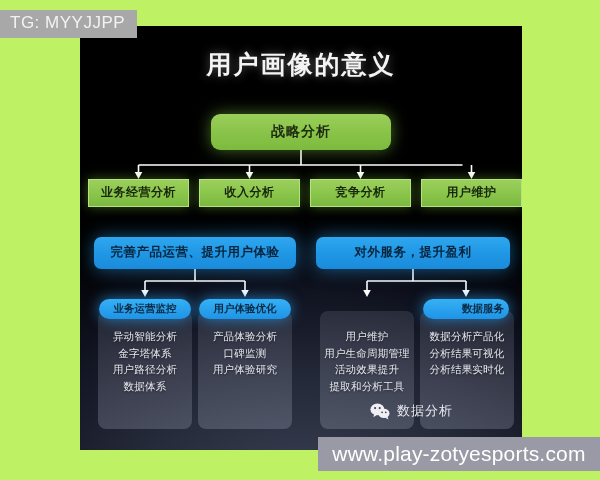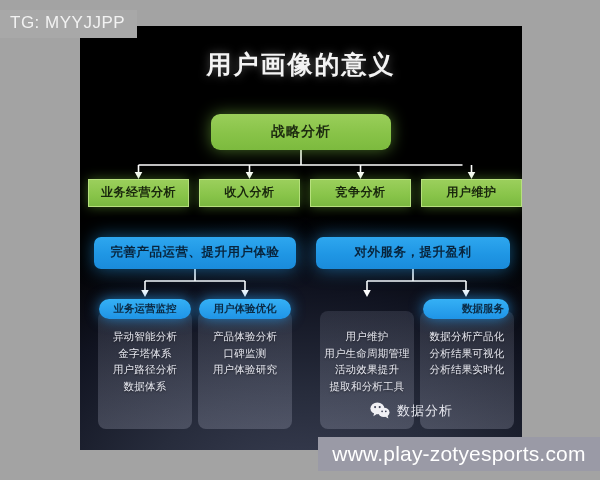--- a/index.html
+++ b/index.html
@@ -2,21 +2,21 @@
 <html><head>
 <meta charset="utf-8">
 <style>
   * { box-sizing: border-box; margin: 0; padding: 0; }
   html, body {
     width: 600px; height: 480px;
     background: #ffffff;
     font-family: "Liberation Sans", "DejaVu Sans", sans-serif;
     overflow: hidden;
   }
-  #root { position: relative; width: 600px; height: 480px; background: #a3a3a3; }
+  #root { position: relative; width: 600px; height: 480px; background: #bef264; }
 
   
   .tg-watermark {
     position: absolute; left: 0; top: 10px;
     background: #a8a8a8; color: #f2f2f2;
     font-size: 17px; letter-spacing: .5px;
     padding: 3px 12px 5px 10px;
     z-index: 40;
   }
 
@@ -107,21 +107,21 @@
   .ll-2 { left: 232px; }
   .ll-3 { left: 332px; }
   .leaf-list div { white-space: nowrap; }
 
   
   .wires { position: absolute; left: 0; top: 0; width: 442px; height: 424px; pointer-events: none; }
 
   
   .brand {
     position: absolute; left: 290px; top: 376px;
-    display: flex; align-items: flex-start; gap: 7px;
+    display: flex; align-items: center; gap: 7px;
   }
   .brand-name { color: #e8e9f0; font-size: 13px; letter-spacing: 1px; }
 
   
   .url-watermark {
     position: absolute; left: 318px; top: 437px;
     width: 282px; height: 34px;
     background: #9a9aa6;
     display: flex; align-items: center; justify-content: center;
     color: #ffffff; font-size: 21px; letter-spacing: .2px;

